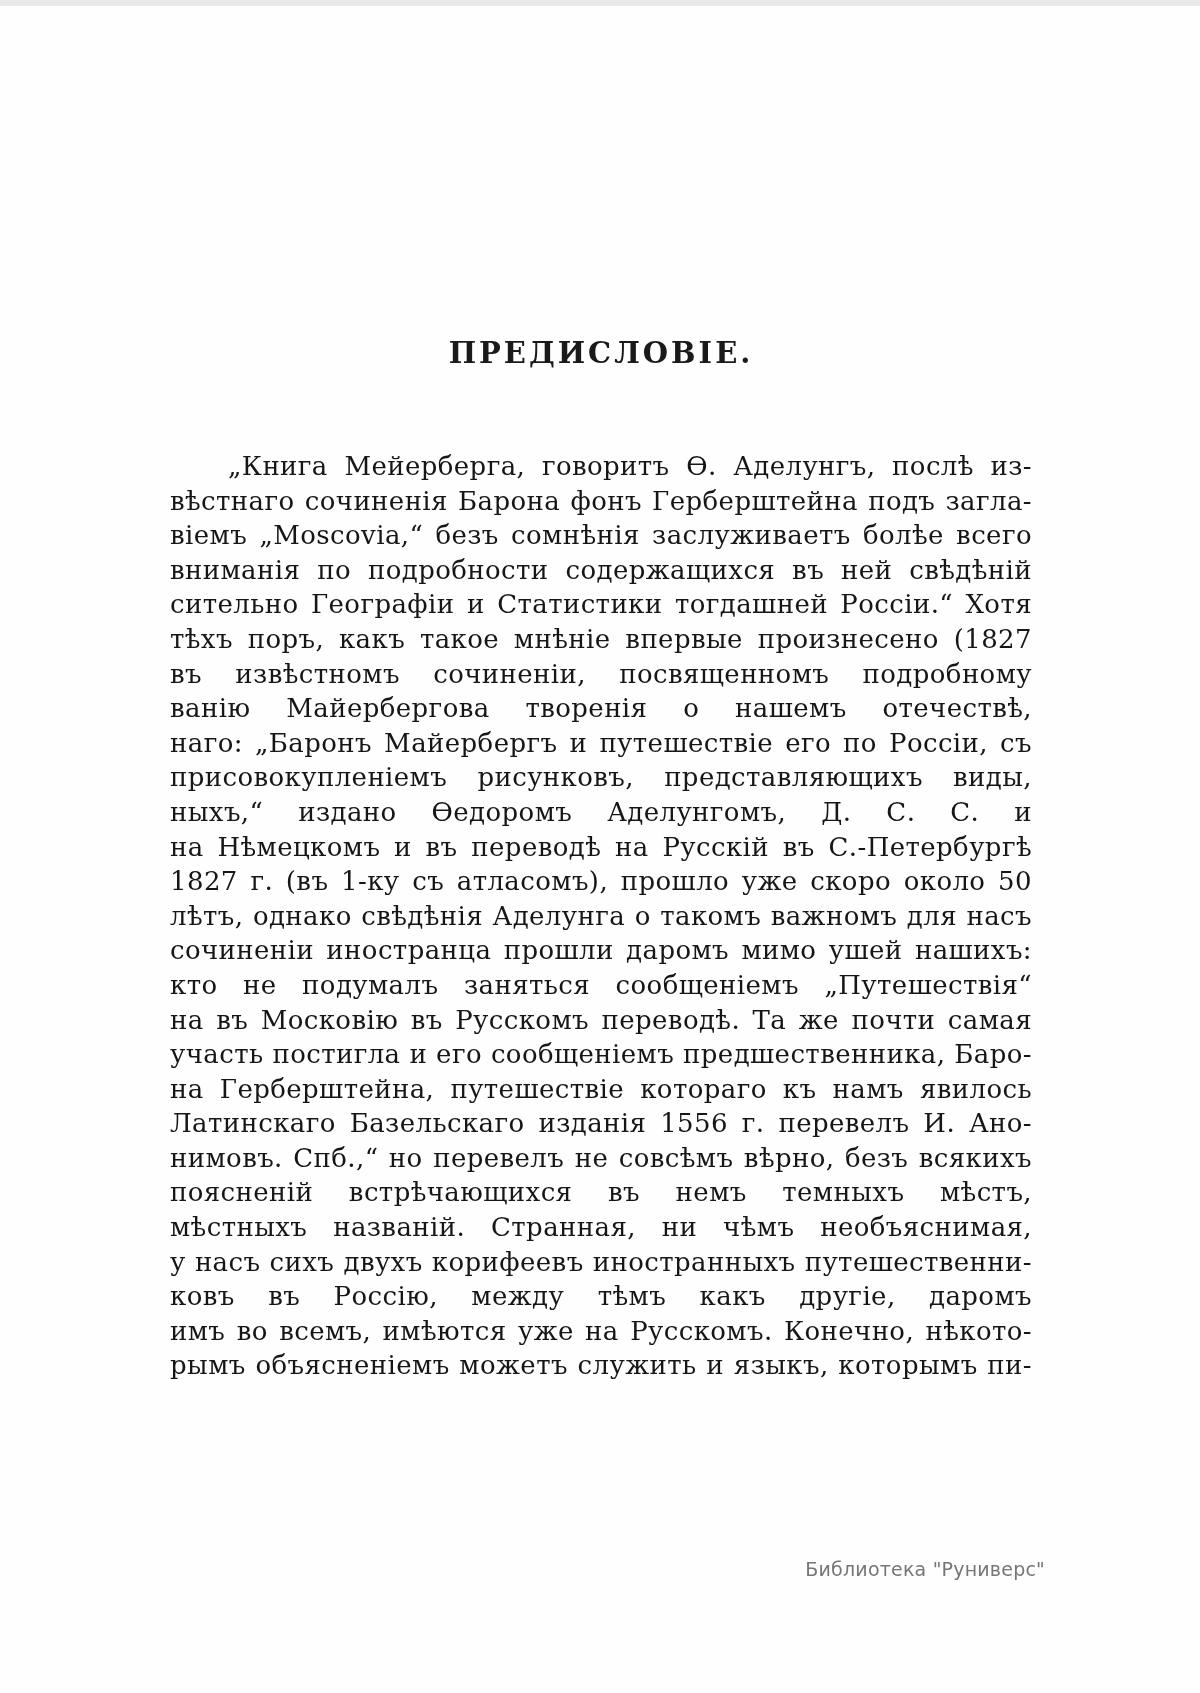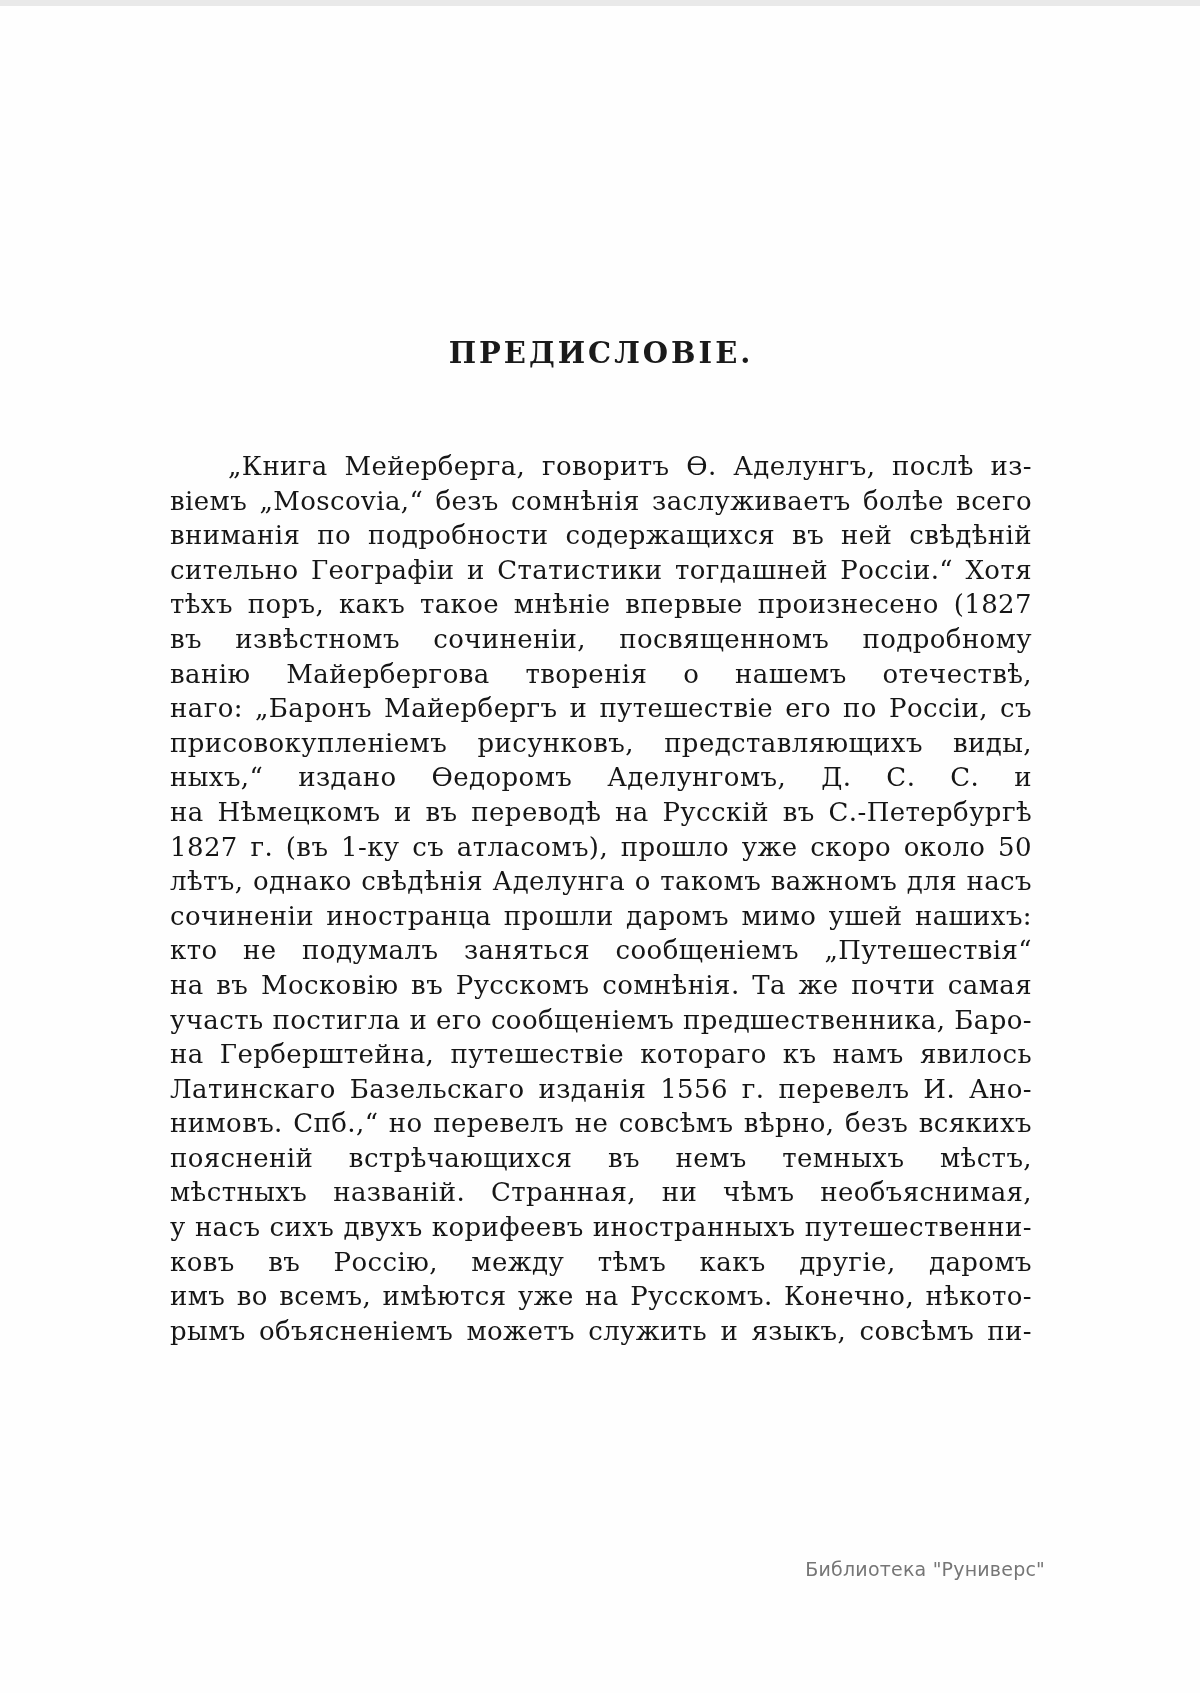--- a/index.html
+++ b/index.html
@@ -61,41 +61,42 @@
   }
 </style>
 </head>
 <body>
 
 <div class="page">
   <div class="page-title">ПРЕДИСЛОВІЕ.</div>
 
   <div class="body-text">
       <div class="body-line">„Книга Мейерберга, говоритъ Ѳ. Аделунгъ, послѣ из-</div>
+      <div class="body-line">вѣстнаго сочиненія Барона фонъ Герберштейна подъ загла-</div>
       <div class="body-line">віемъ „Moscovia,“ безъ сомнѣнія заслуживаетъ болѣе всего</div>
       <div class="body-line">вниманія по подробности содержащихся въ ней свѣдѣній отно-</div>
       <div class="body-line">сительно Географіи и Статистики тогдашней Россіи.“ Хотя съ</div>
       <div class="body-line">тѣхъ поръ, какъ такое мнѣніе впервые произнесено (1827 года)</div>
       <div class="body-line">въ извѣстномъ сочиненіи, посвященномъ подробному изслѣдо-</div>
       <div class="body-line">ванію Майербергова творенія о нашемъ отечествѣ, озаглавлен-</div>
       <div class="body-line">наго: „Баронъ Майербергъ и путешествіе его по Россіи, съ</div>
       <div class="body-line">присовокупленіемъ рисунковъ, представляющихъ виды, обряды,</div>
       <div class="body-line">ныхъ,“ издано Ѳедоромъ Аделунгомъ, Д. С. С. и Кавалеромъ,</div>
       <div class="body-line">на Нѣмецкомъ и въ переводѣ на Русскій въ С.-Петербургѣ</div>
       <div class="body-line">1827 г. (въ 1-ку съ атласомъ), прошло уже скоро около 50</div>
       <div class="body-line">лѣтъ, однако свѣдѣнія Аделунга о такомъ важномъ для насъ</div>
       <div class="body-line">сочиненіи иностранца прошли даромъ мимо ушей нашихъ: ни</div>
       <div class="body-line">кто не подумалъ заняться сообщеніемъ „Путешествія“ Баро-</div>
-      <div class="body-line">на въ Московію въ Русскомъ сомнѣнія. Та же почти самая</div>
+      <div class="body-line">на въ Московію въ Русскомъ переводѣ. Та же почти самая</div>
       <div class="body-line">участь постигла и его сообщеніемъ предшественника, Баро-</div>
       <div class="body-line">на Герберштейна, путешествіе котораго къ намъ явилось</div>
       <div class="body-line">Латинскаго Базельскаго изданія 1556 г. перевелъ И. Ано-</div>
       <div class="body-line">нимовъ. Спб.,“ но перевелъ не совсѣмъ вѣрно, безъ всякихъ</div>
       <div class="body-line">поясненій встрѣчающихся въ немъ темныхъ мѣстъ, особливо</div>
       <div class="body-line">мѣстныхъ названій. Странная, ни чѣмъ необъяснимая, судьба</div>
       <div class="body-line">у насъ сихъ двухъ корифеевъ иностранныхъ путешественни-</div>
       <div class="body-line">ковъ въ Россію, между тѣмъ какъ другіе, даромъ уступающіе</div>
       <div class="body-line">имъ во всемъ, имѣются уже на Русскомъ. Конечно, нѣкото-</div>
-      <div class="body-line">рымъ объясненіемъ можетъ служить и языкъ, совсѣмъ пи-</div>
+      <div class="body-line">рымъ объясненіемъ можетъ служить и языкъ, которымъ пи-</div>
     </div>
 
   <div class="watermark">Библиотека "Руниверс"</div>
 </div>
 
 </body></html>

